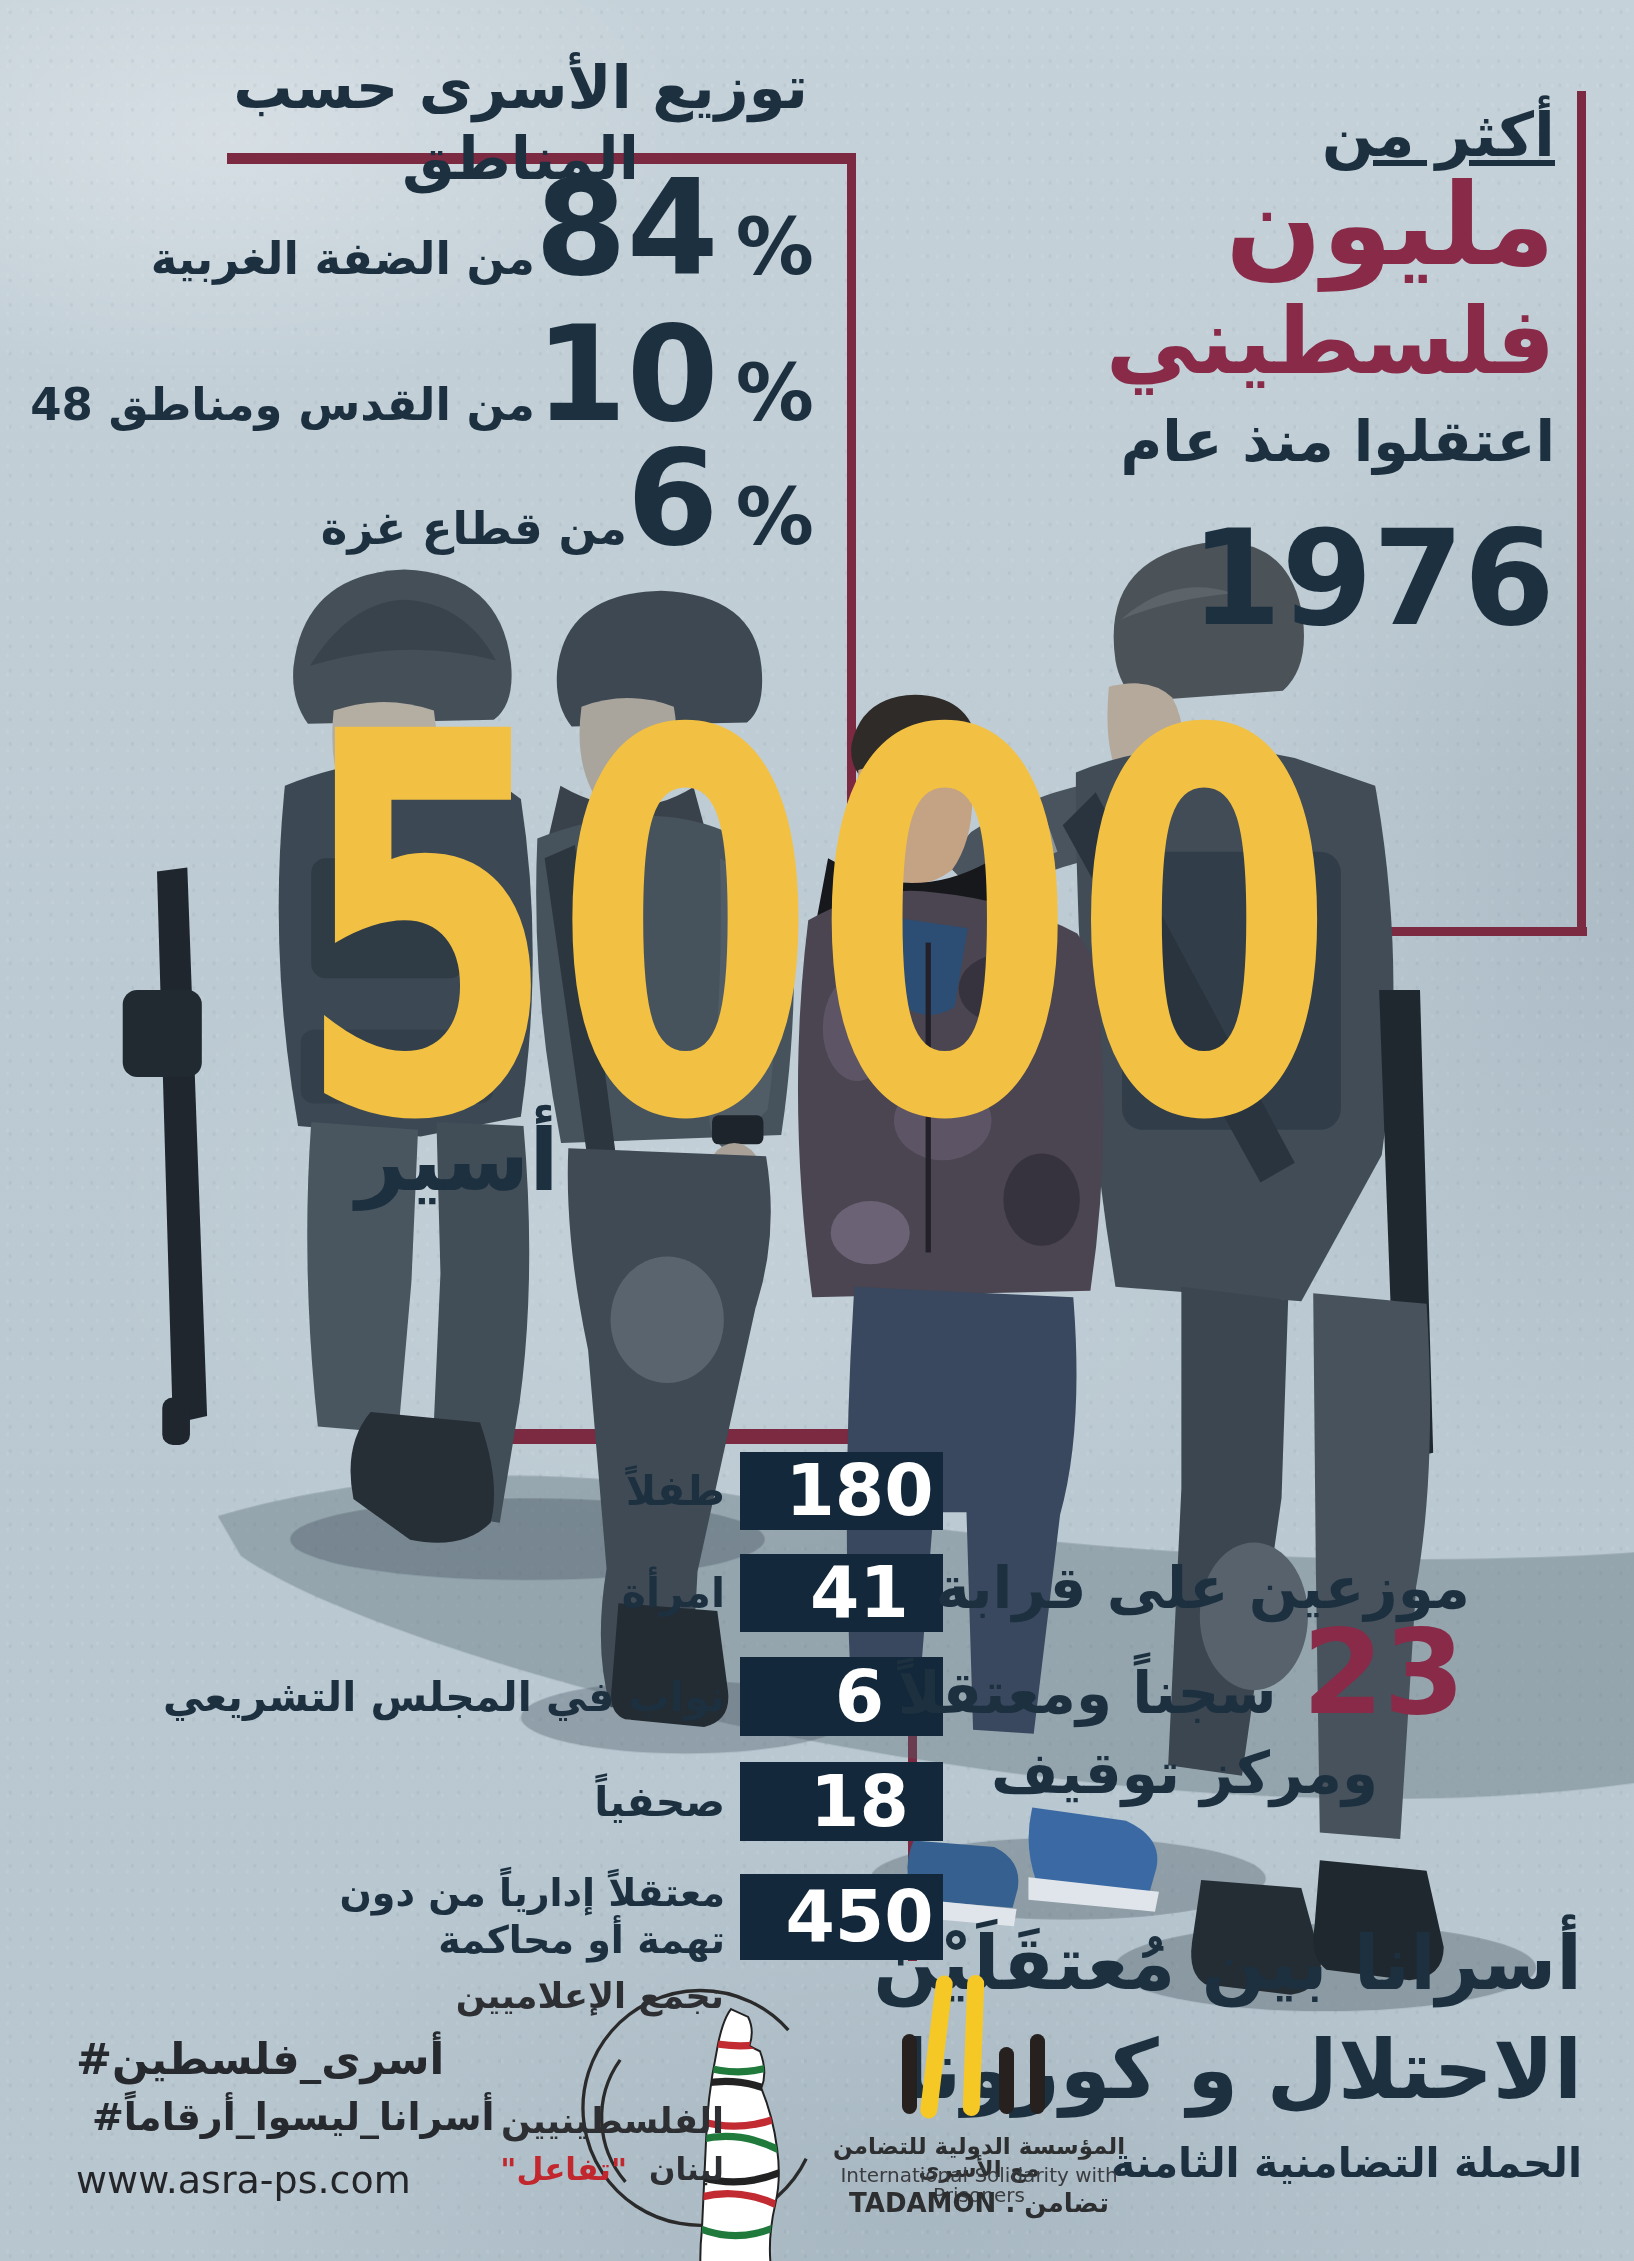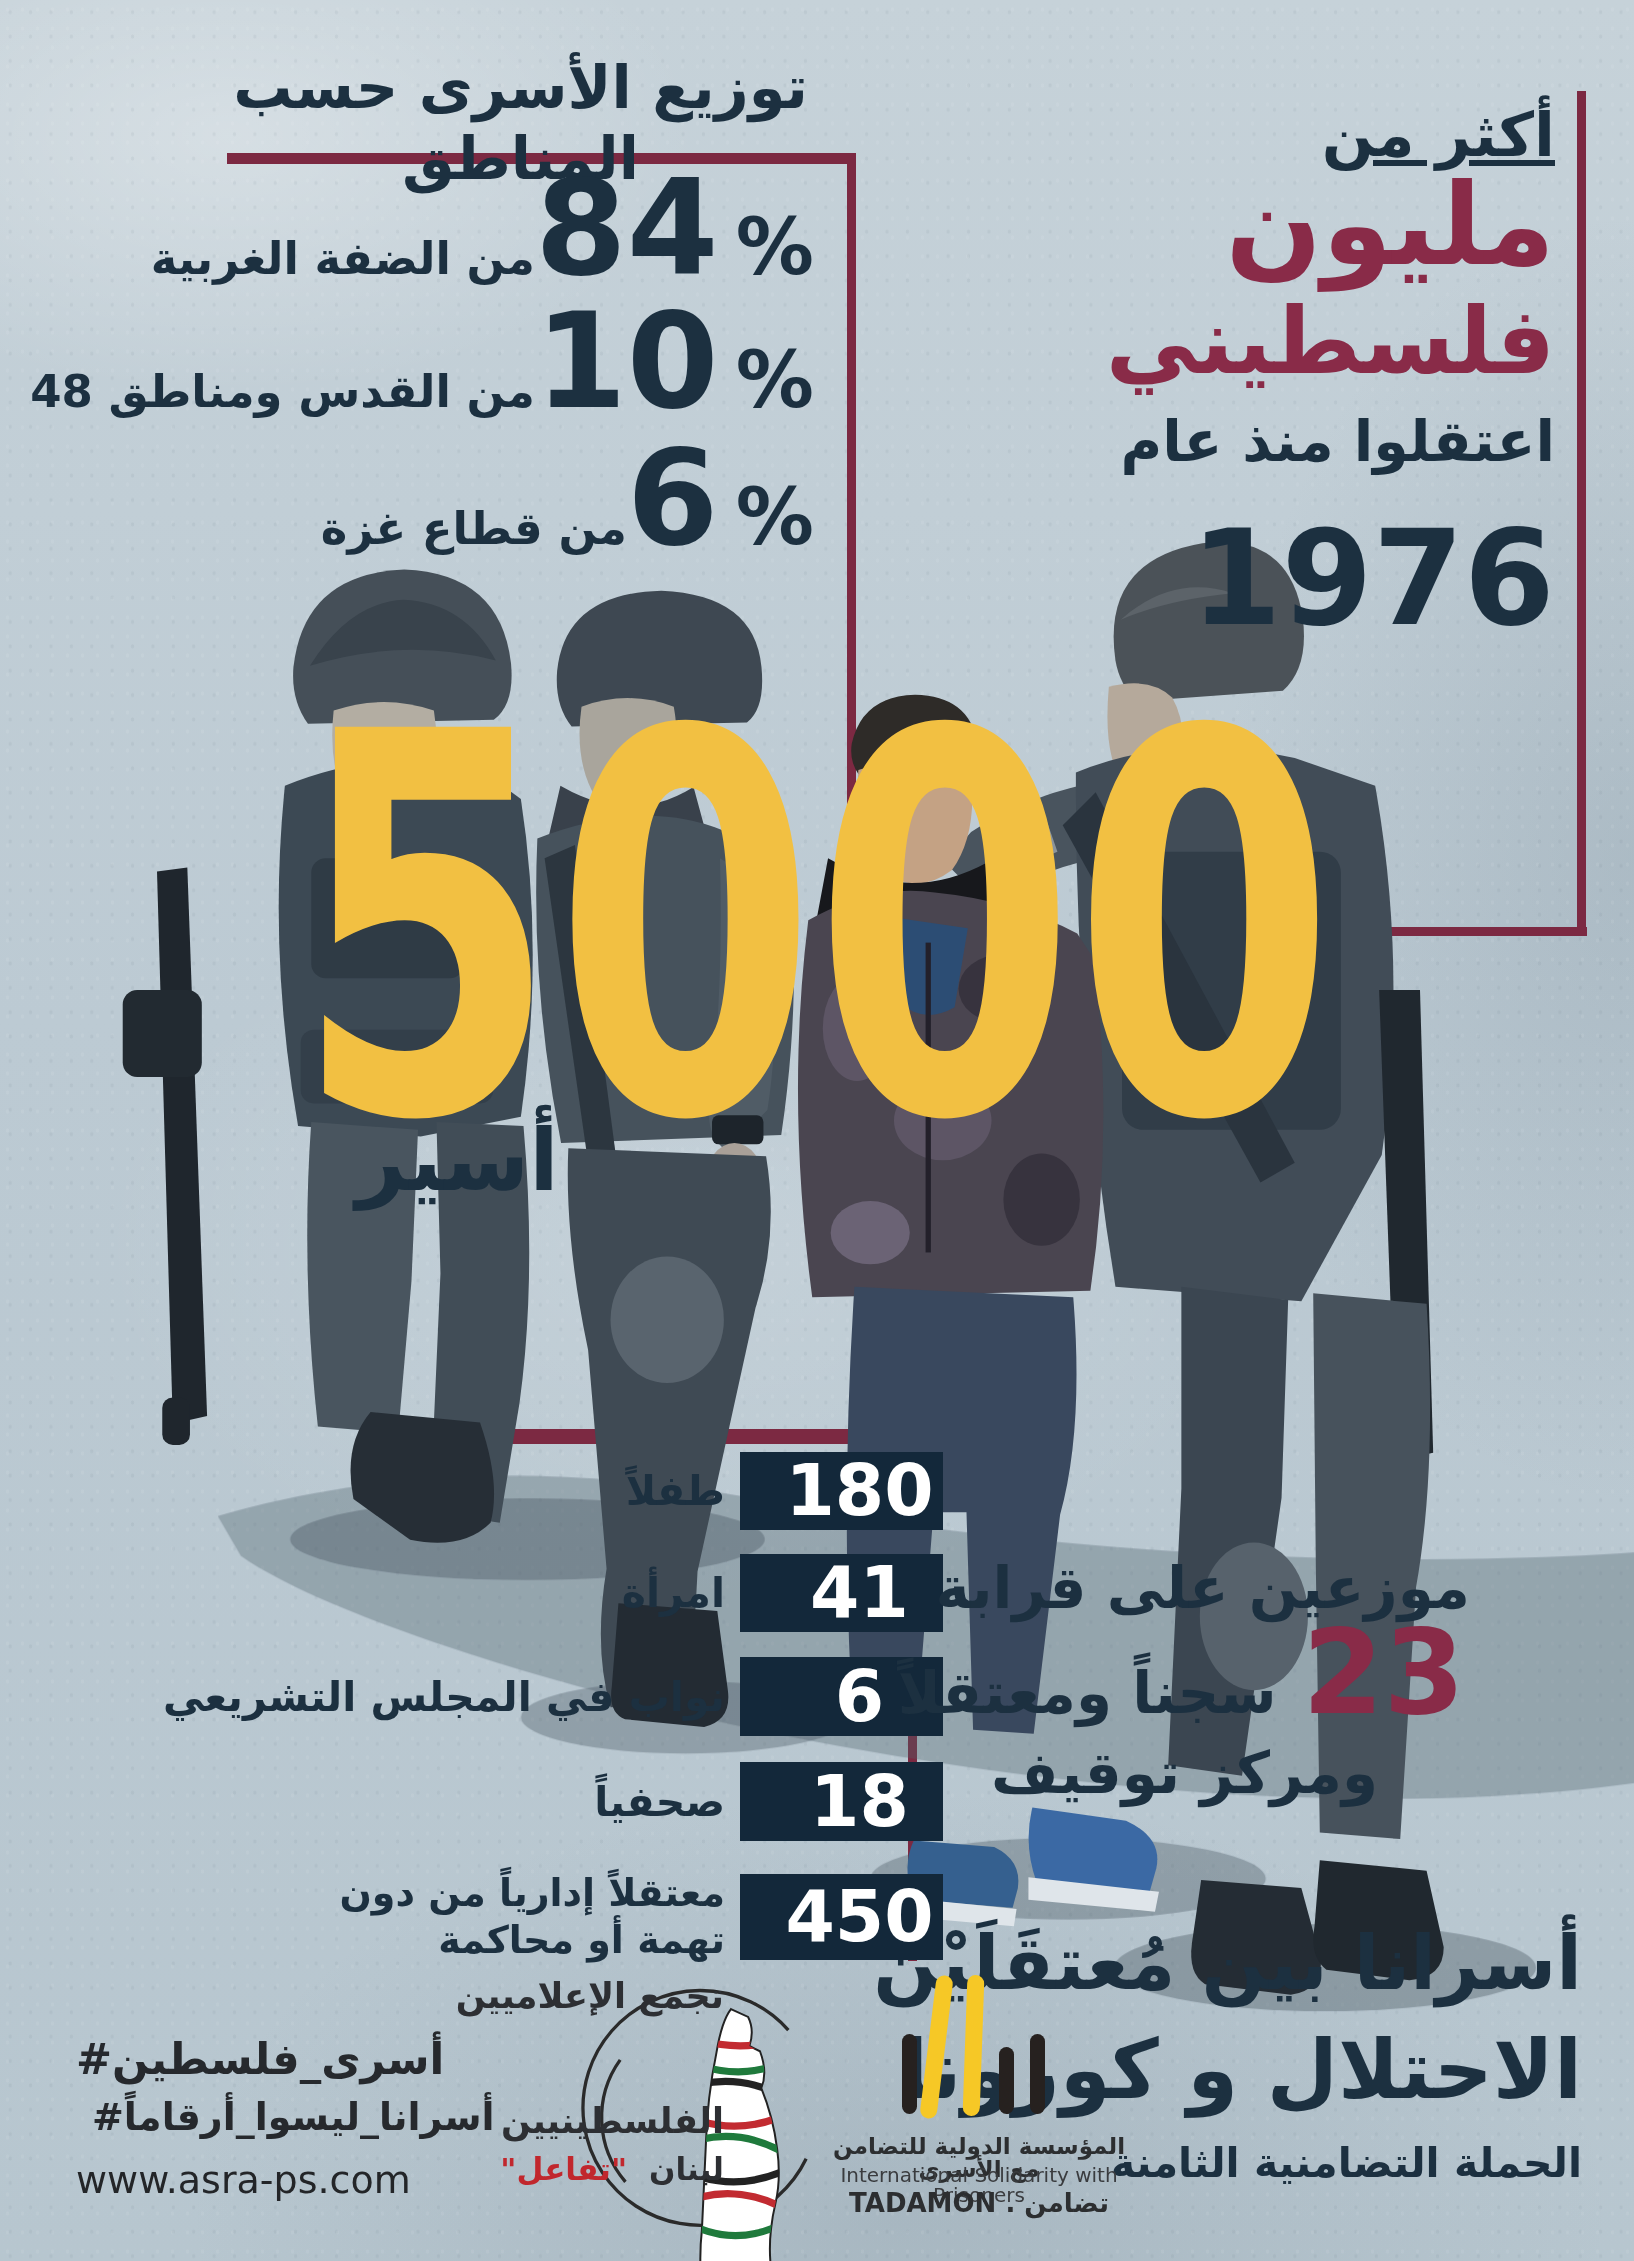--- a/index.html
+++ b/index.html
@@ -129,21 +129,21 @@
       <path d="M1386,2792 l122,10 q42,20 36,62 l-8,30 l-152,-12 q-16,-52 2,-90 z" fill="#35608f"></path>
       <path d="M1382,2880 l160,16 l-4,26 l-158,-14 z" fill="#dfe5ea"></path>
     </g>
   </svg>
 
   <div class="abs navy b z5" style="left:227px;top:53px;width:587px;text-align:center;font-size:59px;line-height:1.2;direction:rtl;">توزيع الأسرى حسب المناطق</div>
 
   <div class="abs pct-row z5" style="top:162px;right:812px;">
     <span class="n">84</span><span class="pct">%</span><span class="lbl">من الضفة الغربية</span>
   </div>
-  <div class="abs pct-row z5" style="top:295px;right:812px;">
+  <div class="abs pct-row z5" style="top:308px;right:812px;">
     <span class="n">10</span><span class="pct">%</span><span class="lbl">من القدس ومناطق 48</span>
   </div>
   <div class="abs pct-row z5" style="top:432px;right:812px;">
     <span class="n">6</span><span class="pct">%</span><span class="lbl">من قطاع غزة</span>
   </div>
 
   <div class="abs navy b rtl z5" style="right:80px;top:104px;font-size:61px;line-height:1;text-decoration:underline;">أكثر من</div>
   <div class="abs maroon b rtl z5" style="right:80px;top:166px;font-size:113px;line-height:1.05;">مليون</div>
   <div class="abs maroon b rtl z5" style="right:80px;top:294px;font-size:92px;line-height:1.05;">فلسطيني</div>
   <div class="abs navy b rtl z5" style="right:80px;top:410px;font-size:57px;line-height:1.1;">اعتقلوا منذ عام</div>

